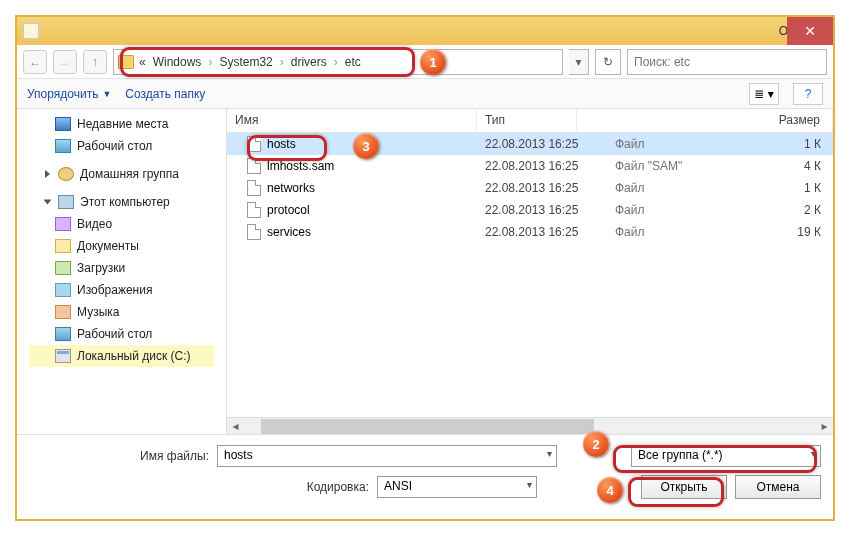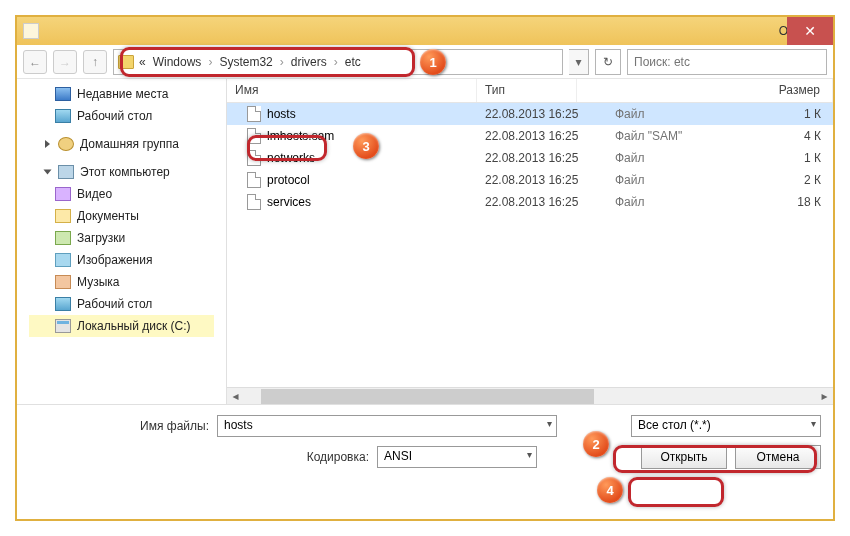--- a/index.html
+++ b/index.html
@@ -110,20 +110,30 @@
         <span class="sep">›</span>
       <span class="crumb">drivers</span>
         <span class="sep">›</span>
       <span class="crumb">etc</span>
     </div>
     <div class="addr-drop">▾</div>
     <div class="refresh">↻</div>
     <input class="search" placeholder="Поиск: etc" style="">
   </div>
 
+  <div class="toolrow">
+    <div class="tool">
+        <span>Упорядочить</span>
+        <span style="font-size:9px">▼</span>
+      </div>
+    <div class="tool">Создать папку</div>
+    <div class="spacer"></div>
+    <div class="viewbtn">≣ ▾</div>
+    <div class="viewbtn" style="color:#2a6bbf">?</div>
+  </div>
 
   <div class="body">
 
     <div class="tree">
       <div class="node">
           <span class="tic recent"></span>
           <span>Недавние места</span>
         </div>
       <div class="node">
           <span class="tic desk"></span>
@@ -212,38 +222,38 @@
             <div class="ftype">Файл</div>
             <div class="fsize">2 К</div>
         </div>
         <div class="frow">
           <div class="fname">
               <span class="fic"></span>
               <span>services</span>
             </div>
           <div class="fdate">22.08.2013 16:25</div>
             <div class="ftype">Файл</div>
-            <div class="fsize">18 К</div>
+            <div class="fsize">19 К</div>
         </div>
       </div>
       <div class="scrollbar-h">
         <div class="arr">◂</div>
         <div class="thumb"></div>
         <div style="flex:1"></div>
         <div class="arr">▸</div>
       </div>
     </div>
   </div>
 
   <div class="bottom">
     <div class="brow">
       <label>Имя файлы:</label>
       <div class="combo filename">hosts</div>
       <div style="flex:1"></div>
-      <div class="combo filter">Все стол  (*.*)</div>
+      <div class="combo filter">Все группа  (*.*)</div>
     </div>
     <div class="brow">
       <label style="width:340px">Кодировка:</label>
       <div class="combo enc">ANSI</div>
       <div style="flex:1"></div>
       <div class="btn">Открыть</div>
       <div class="btn">Отмена</div>
     </div>
   </div>
 

